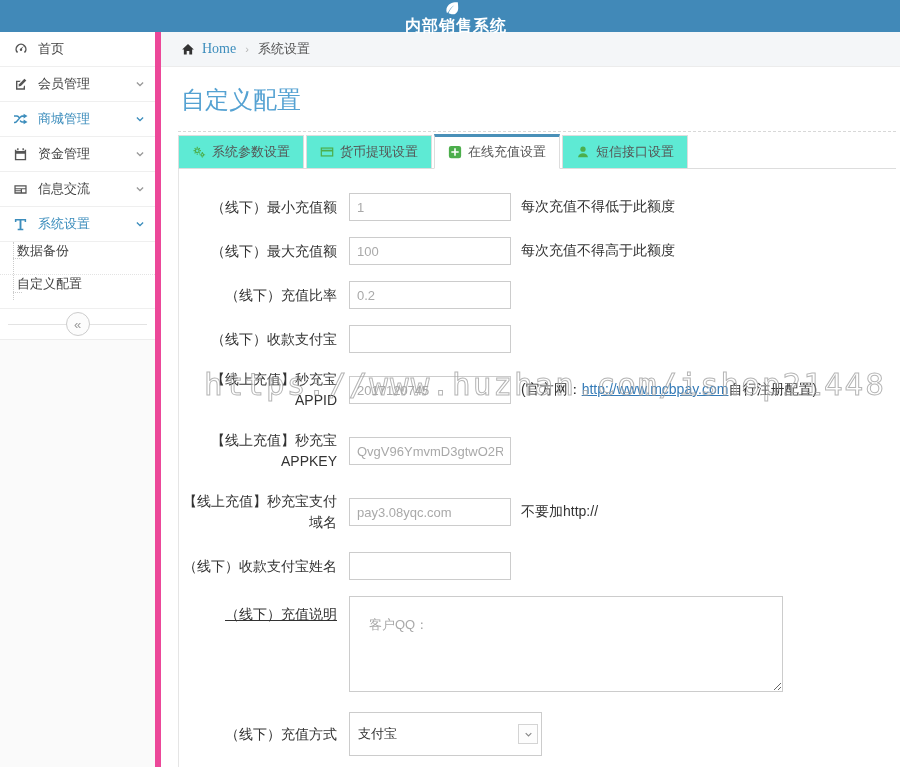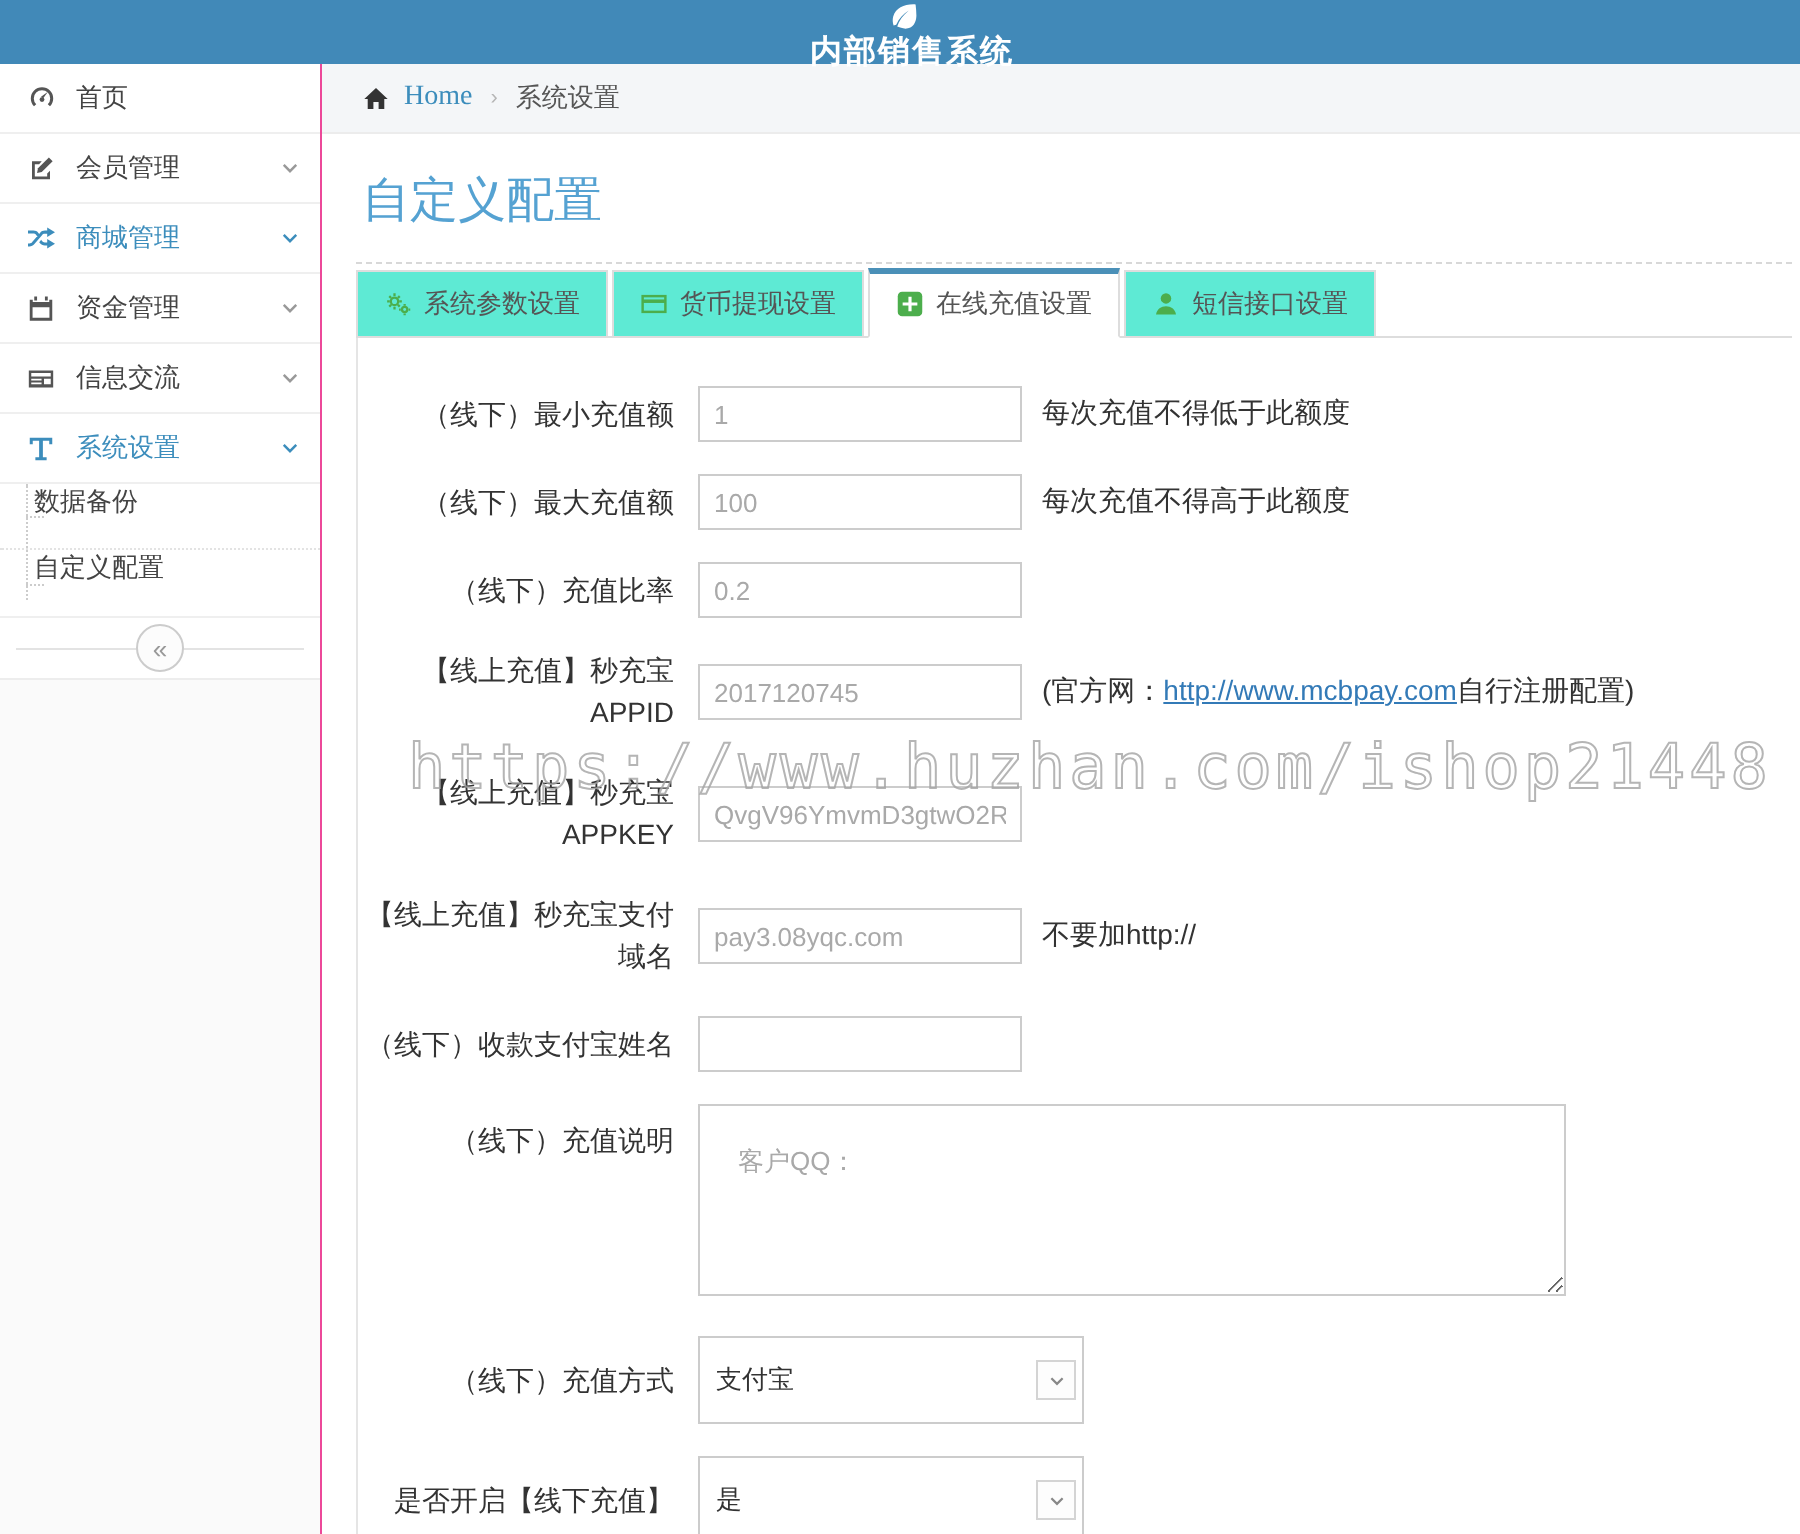--- a/index.html
+++ b/index.html
@@ -14,21 +14,21 @@
     position:absolute; top:0; left:0; right:0; height:32px;
     background:#4189b8; display:flex; align-items:center; padding-left:12px;
     z-index:10;
     flex-direction:column;
   }
   .topbar .leaf { display:flex; margin-right:8px; color:#fff; }
   .topbar .app-title { color:#fff; font-size:16px; font-weight:bold; letter-spacing:1px; }
   
   .sidebar {
     position:absolute; top:32px; left:0; width:161px; bottom:0;
-    background:#fff; border-right:1px solid #ec4899; display:flex; flex-direction:column;
+    background:#fff; border-right:6px solid #ec4899; display:flex; flex-direction:column;
     z-index:5;
   }
   .menu-item {
     height:35px; display:flex; align-items:center; padding:0 10px 0 12px;
     border-bottom:1px solid #efefef; color:#444; cursor:pointer; flex-shrink:0;
   }
   .menu-item .mi-icon { width:17px; height:16px; margin-right:9px; display:flex; align-items:center; justify-content:center; color:#555; }
   .menu-item .mi-label { flex:1; }
   .menu-item .chev { color:#999; display:flex; }
   .menu-item.active { color:#3c8dbc; }
@@ -82,21 +82,21 @@
   
   .panel { border-left:1px solid #e5e5e5; padding-top:24px; padding-bottom:30px; min-height:600px; }
   .frow { display:flex; align-items:center; margin-bottom:16px; }
   .frow .flabel {
     width:158px; text-align:right; font-size:14px; color:#333;
     line-height:21px; flex-shrink:0;
   }
   .frow .fcontrol { margin-left:12px; flex-shrink:0; }
   .frow-2line { margin-bottom:19px; }
   .frow-textarea { align-items:flex-start; margin-bottom:17px; }
-  .frow-textarea .flabel { padding-top:8px; }
+  .frow-textarea .flabel { padding-top:8px;text-decoration:underline; }
   .finput {
     width:162px; height:28px; border:1px solid #ccc; padding:0 7px;
     font-size:13px; color:#555; font-family:inherit; background:#fff; outline:none;
   }
   .finput::placeholder, .ftextarea::placeholder { color:#a9a9a9; opacity:1; }
   .ftextarea {
     width:434px; height:96px; border:1px solid #ccc; padding:19px;
     font-size:13px; color:#555; font-family:inherit; outline:none; resize:both;
   }
   .fhint { margin-left:10px; font-size:14px; color:#333; white-space:nowrap; }
@@ -305,20 +305,24 @@
         <div class="flabel">（线下）最大充值额</div>
         <div class="fcontrol"><input class="finput" placeholder="100" style=""></div>
         <div class="fhint">每次充值不得高于此额度</div>
       </div>
 
       <div class="frow">
         <div class="flabel">（线下）充值比率</div>
         <div class="fcontrol"><input class="finput" placeholder="0.2" style=""></div>
       </div>
 
+      <div class="frow">
+        <div class="flabel">（线下）收款支付宝</div>
+        <div class="fcontrol"><input class="finput" style=""></div>
+      </div>
 
       <div class="frow frow-2line">
         <div class="flabel">【线上充值】秒充宝 APPID</div>
         <div class="fcontrol"><input class="finput" placeholder="2017120745" style=""></div>
         <div class="fhint">
           <span>(官方网：</span><a>http://www.mcbpay.com</a><span>自行注册配置)</span>
         </div>
       </div>
 
       <div class="frow frow-2line">

